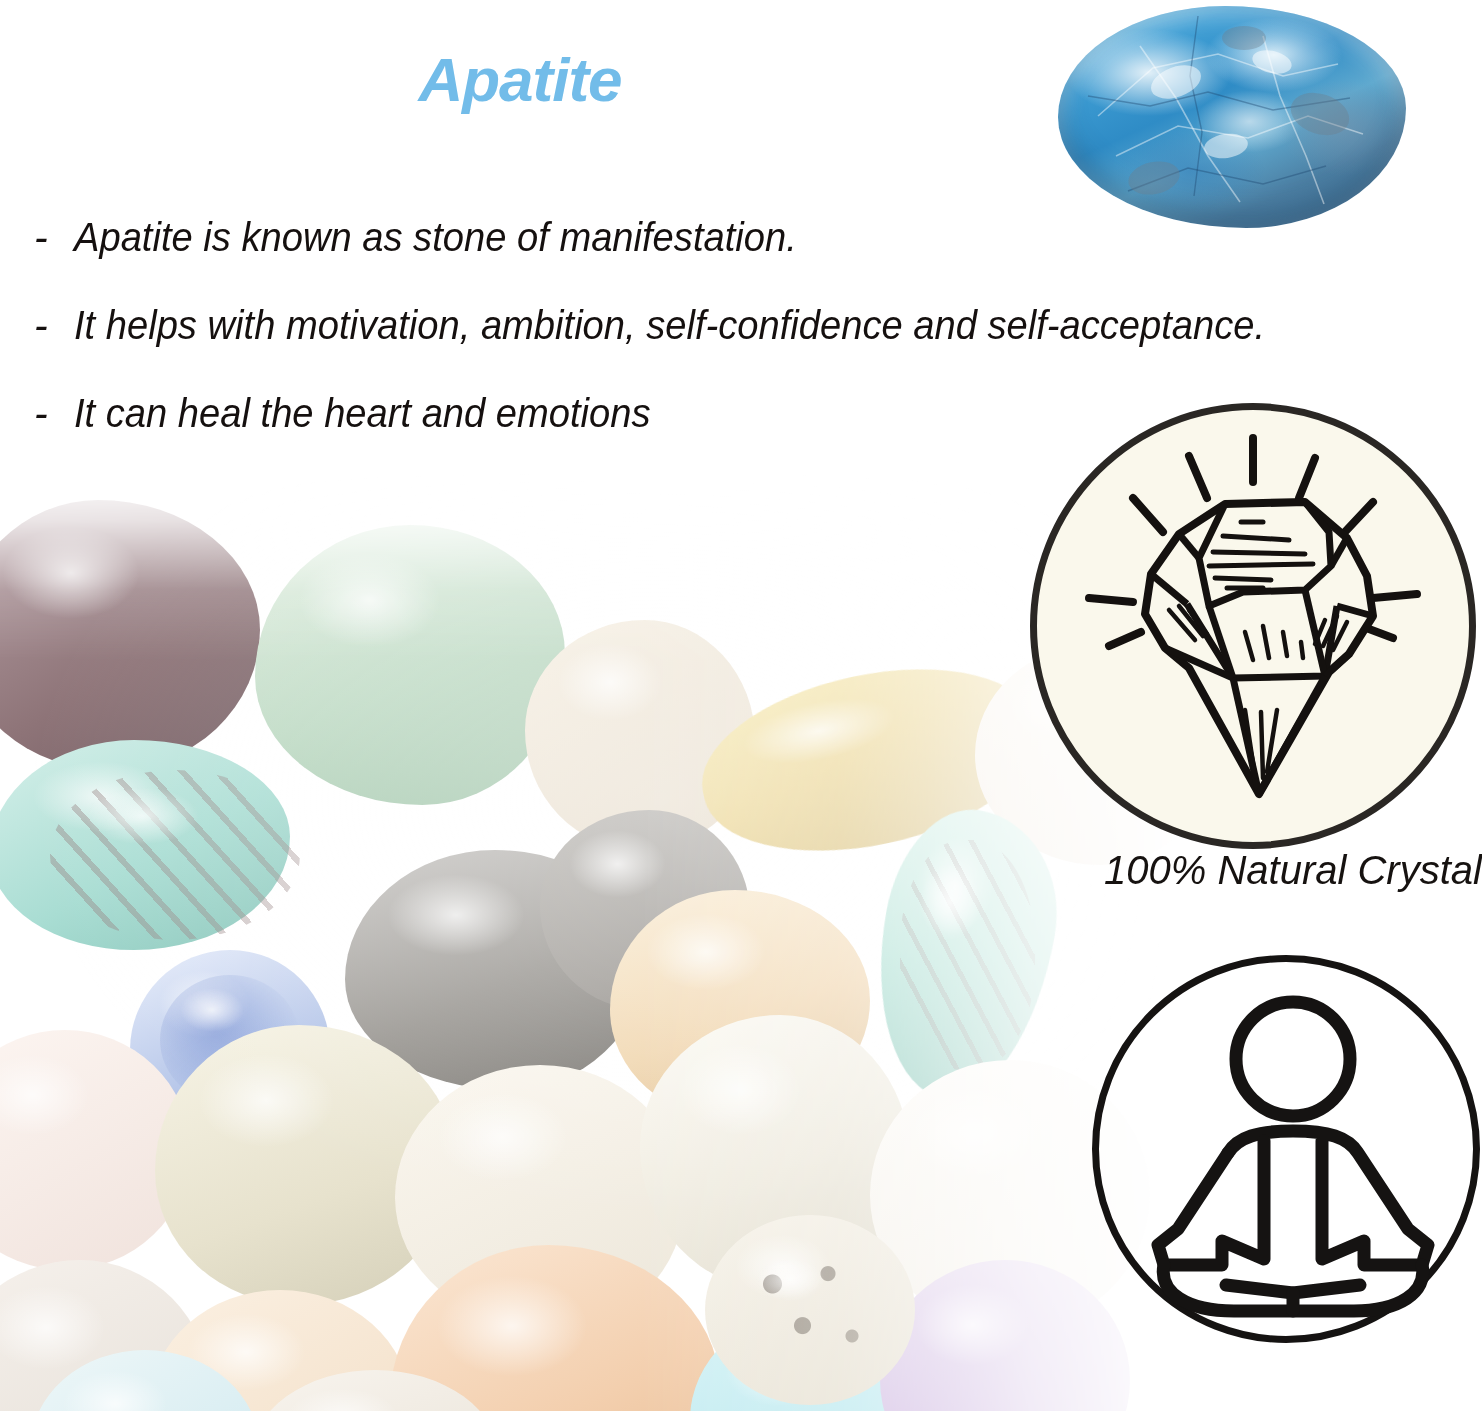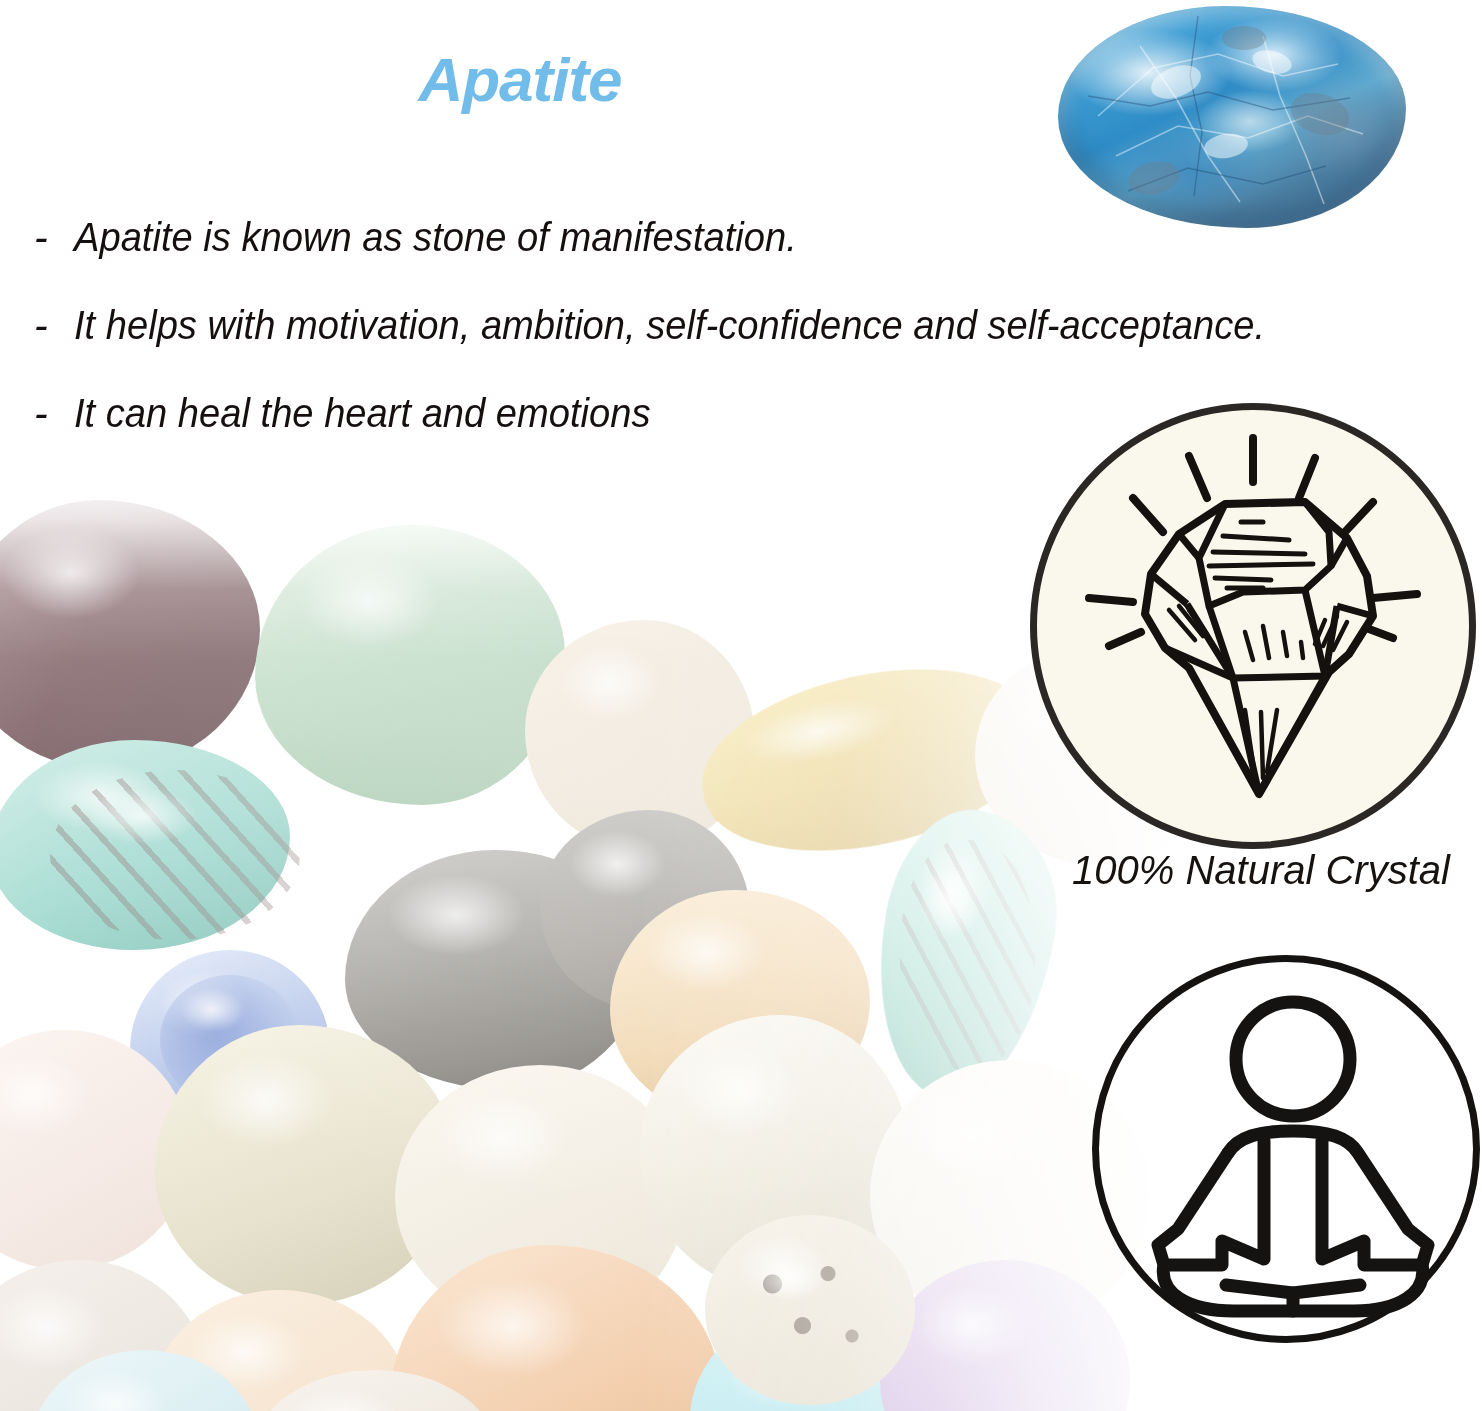--- a/index.html
+++ b/index.html
@@ -146,21 +146,21 @@
   #badge-meditate svg { position: absolute; left: -7px; top: -7px; }
 
   .badge-caption {
     position: absolute;
     font-style: italic;
     font-size: 40px;
     color: #161210;
     white-space: nowrap;
     text-align: right;
   }
-  #caption-natural { left: 1072px; top: 848px; width: 374px; font-style: italic; }
+  #caption-natural { left: 1104px; top: 848px; width: 374px; font-style: italic; }
   #caption-healing { left: 1110px; top: 1357px; width: 368px; }
 </style>
 </head>
 <body>
 
 <div id="page">
 
   <div id="stones-photo">
 
     <div class="pebble" style="left:-40px;  top:30px;  width:300px; height:270px; background:linear-gradient(150deg,#b9a3a8,#8e7478 60%,#6f595e); border-radius:46% 54% 50% 50%/52% 48% 52% 48%;"></div>

